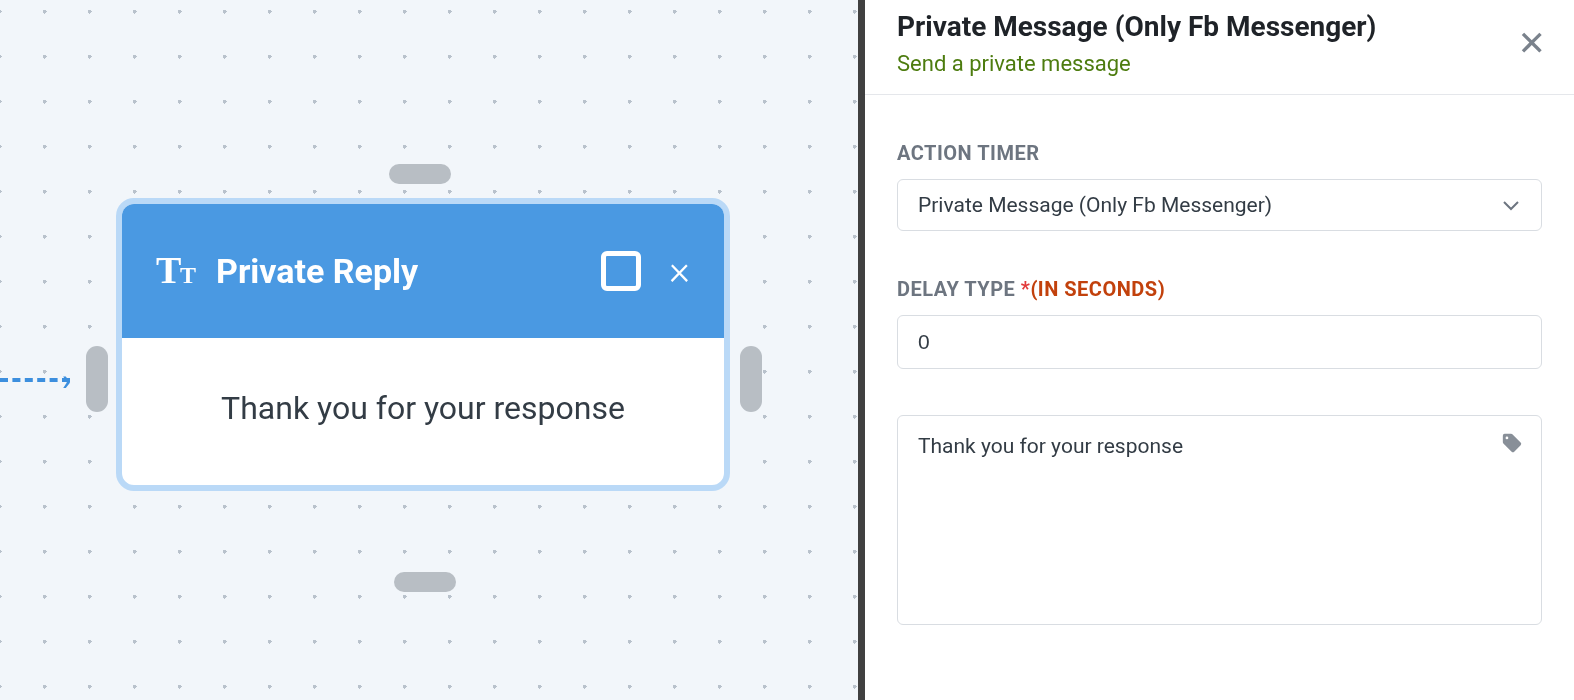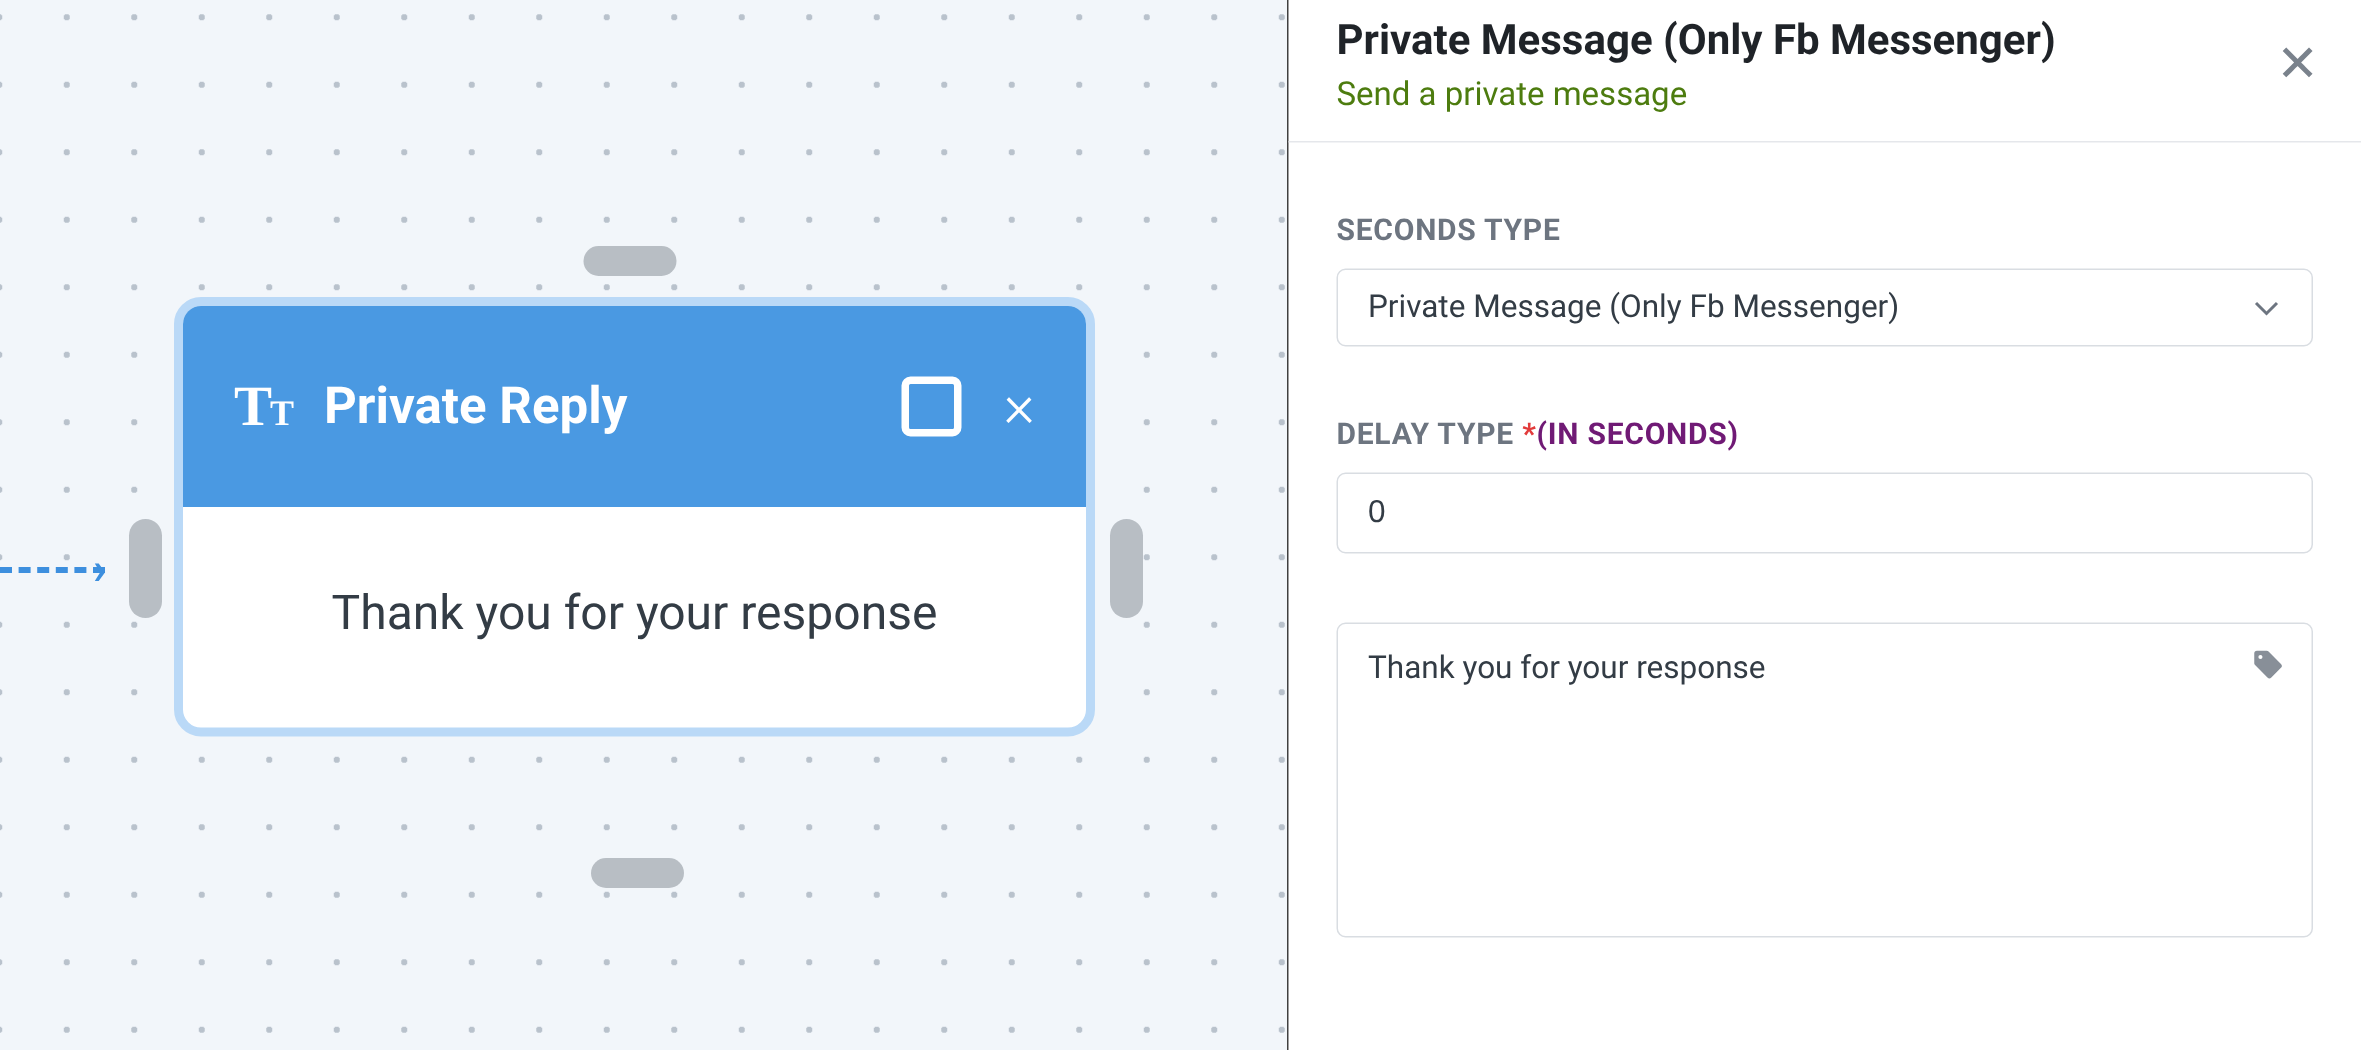--- a/index.html
+++ b/index.html
@@ -87,21 +87,21 @@
   .handle-v { width: 22px; height: 66px; }
   .handle-top { top: 164px; left: 389px; }
   .handle-bottom { top: 572px; left: 394px; }
   .handle-left { top: 346px; left: 86px; }
   .handle-right { top: 346px; left: 740px; }
 
   
   .sidebar {
     flex: 1;
     height: 700px;
-    border-left: 1px solid #404040;
+    border-left: 7px solid #404040;
     background: #fff;
   }
   .sidebar-header {
     padding: 10px 30px 18px 32px;
     border-bottom: 1px solid #e5e7eb;
     position: relative;
   }
   .sidebar-title {
     font-size: 28px;
     font-weight: 700;
@@ -123,21 +123,21 @@
   }
   .section { padding: 0 32px; margin-top: 46px; }
   .section-label {
     font-size: 20px;
     font-weight: 700;
     letter-spacing: 0.5px;
     color: #6d7580;
     margin-bottom: 14px;
   }
   .section-label .req { color: #e23b3b; }
-  .section-label .suffix { color: #701a75; }
+  .section-label .suffix { color: #c2410c; }
 
   .field {
     position: relative;
     width: 100%;
     border: 1px solid #d9dde2;
     border-radius: 6px;
     background: #fff;
   }
   .select-field {
     height: 52px;
@@ -214,21 +214,21 @@
 <div class="sidebar">
   <div class="sidebar-header">
     <div class="sidebar-title">Private Message (Only Fb Messenger)</div>
     <div class="sidebar-subtitle">Send a private message</div>
     <div class="close-btn">
       <span>✕</span>
     </div>
   </div>
 
   <div class="section">
-    <div class="section-label">SECONDS TYPE</div>
+    <div class="section-label">ACTION TIMER</div>
     <div class="field select-field">
       <span>Private Message (Only Fb Messenger)</span>
       <span class="chev">
         <svg width="20" height="20" viewBox="0 0 20 20">
             <path d="M3 7 L10 14 L17 7" fill="none" stroke="#6d7580" stroke-width="2"></path>
           </svg>
       </span>
     </div>
   </div>
 

